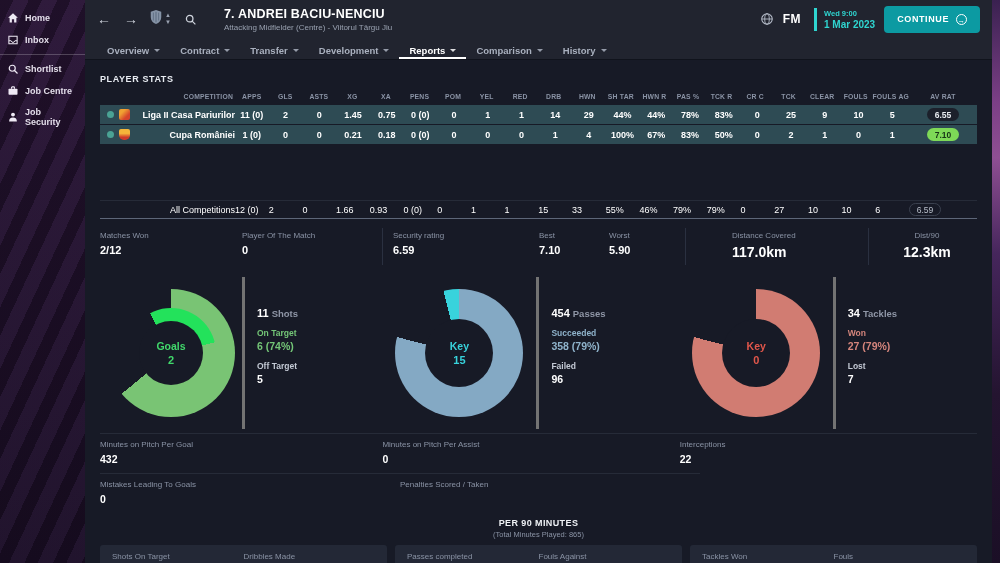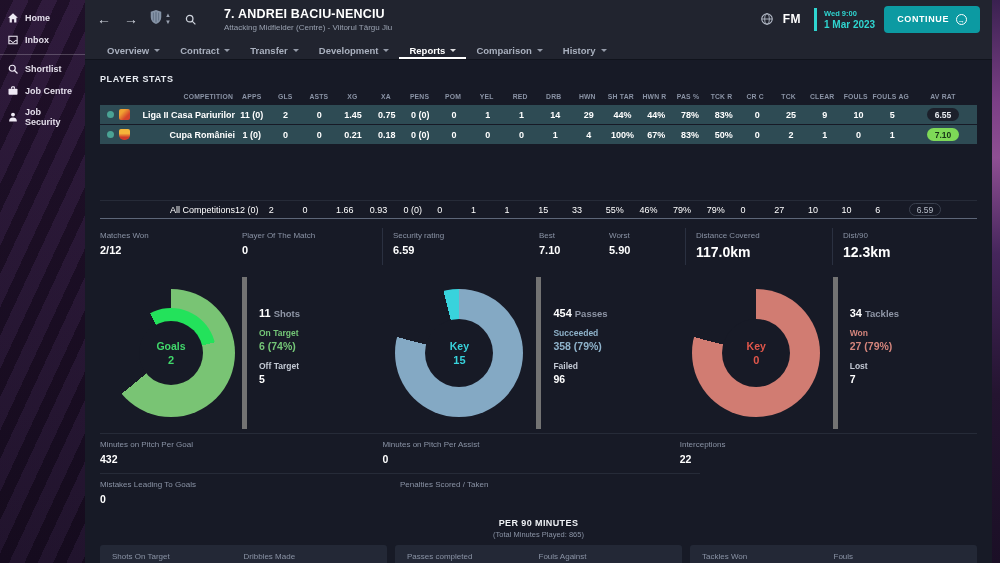--- a/index.html
+++ b/index.html
@@ -75,21 +75,21 @@
   .strip-item{padding:3px 0 5px}
   .strip-item .lbl{font-size:8px;color:var(--muted);margin-bottom:4px;white-space:nowrap}
   .strip-item .val{font-size:11px;font-weight:bold;color:#fff}
   .strip-item.large .val{font-size:14px}
   .vsep{width:1px;background:#2a3040;margin-right:10px}
 
   
   .charts{display:flex;margin-top:12px;height:152px}
   .chart-col{display:flex}
   .donut-zone{display:flex;align-items:center;justify-content:center;flex:0 0 auto}
-  .chart-stats{flex:1;border-left:5px solid #737373;padding:30px 0 0 12px}
+  .chart-stats{flex:1;border-left:3px solid #737373;padding:30px 0 0 12px}
   .cs-total{font-size:9.5px;font-weight:bold;color:#8f96a6}
   .cs-total .big{font-size:11px;color:#fff;margin-right:3px}
   .cs-label{font-size:8.5px;font-weight:bold;color:#c3c9d4;margin-top:9px}
   .cs-value{font-size:10.5px;font-weight:bold;color:#fff;margin-top:2px}
   .donut{width:128px;height:128px;border-radius:50%;position:relative}
   .arc{position:absolute;border-radius:50%}
   .hole{position:absolute;background:var(--bg);border-radius:50%}
   .dcenter{position:absolute;inset:0;display:flex;flex-direction:column;align-items:center;justify-content:center;font-weight:bold}
   .dcenter .cl{font-size:10.5px}
   .dcenter .cv{font-size:11px;margin-top:2px}
@@ -349,26 +349,26 @@
           </div>
           <div class="strip-item" style="width: 70px;">
             <div class="lbl">Best</div>
             <div class="val">7.10</div>
           </div>
           <div class="strip-item" style="width: 76px;">
             <div class="lbl">Worst</div>
             <div class="val">5.90</div>
           </div>
           <div class="vsep"></div>
-          <div class="strip-item large" style="width: 136px;">
+          <div class="strip-item large" style="width: 136px; margin-left: 36px;">
             <div class="lbl">Distance Covered</div>
             <div class="val">117.0km</div>
           </div>
           <div class="vsep"></div>
-          <div class="strip-item large" style="width: 96px;">
+          <div class="strip-item large" style="width: 96px; text-align: center;">
             <div class="lbl">Dist/90</div>
             <div class="val">12.3km</div>
           </div>
         </div>
 
       <div class="charts" id="charts">
           <div class="chart-col" style="width: 285px;">
             <div class="donut-zone" style="width: 142px;">
               <div class="donut" style="background: conic-gradient(rgb(121, 196, 116) 0%, rgb(121, 196, 116) 64%, transparent 64%, transparent 100%);">
                 <div class="arc" style="inset: 19px; background: conic-gradient(from -28deg, rgb(35, 226, 91) 0%, rgb(35, 226, 91) 29%, transparent 29%, transparent 100%);"></div>

